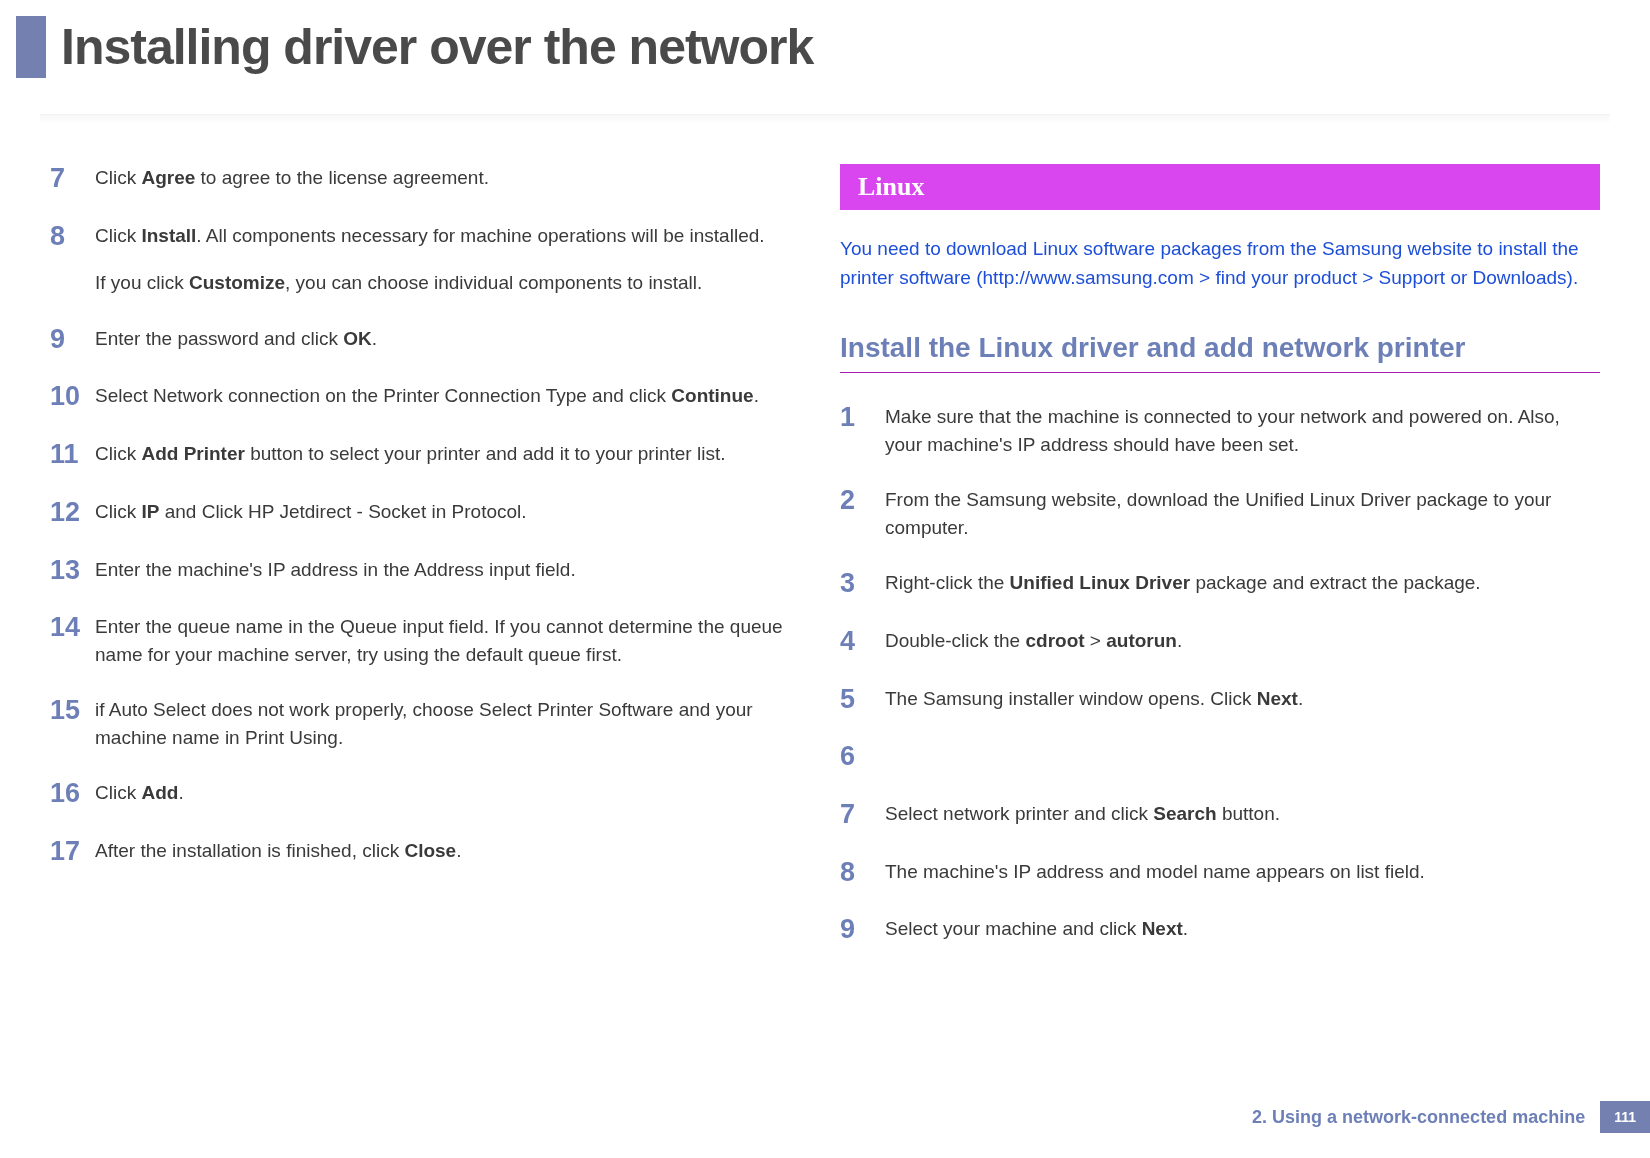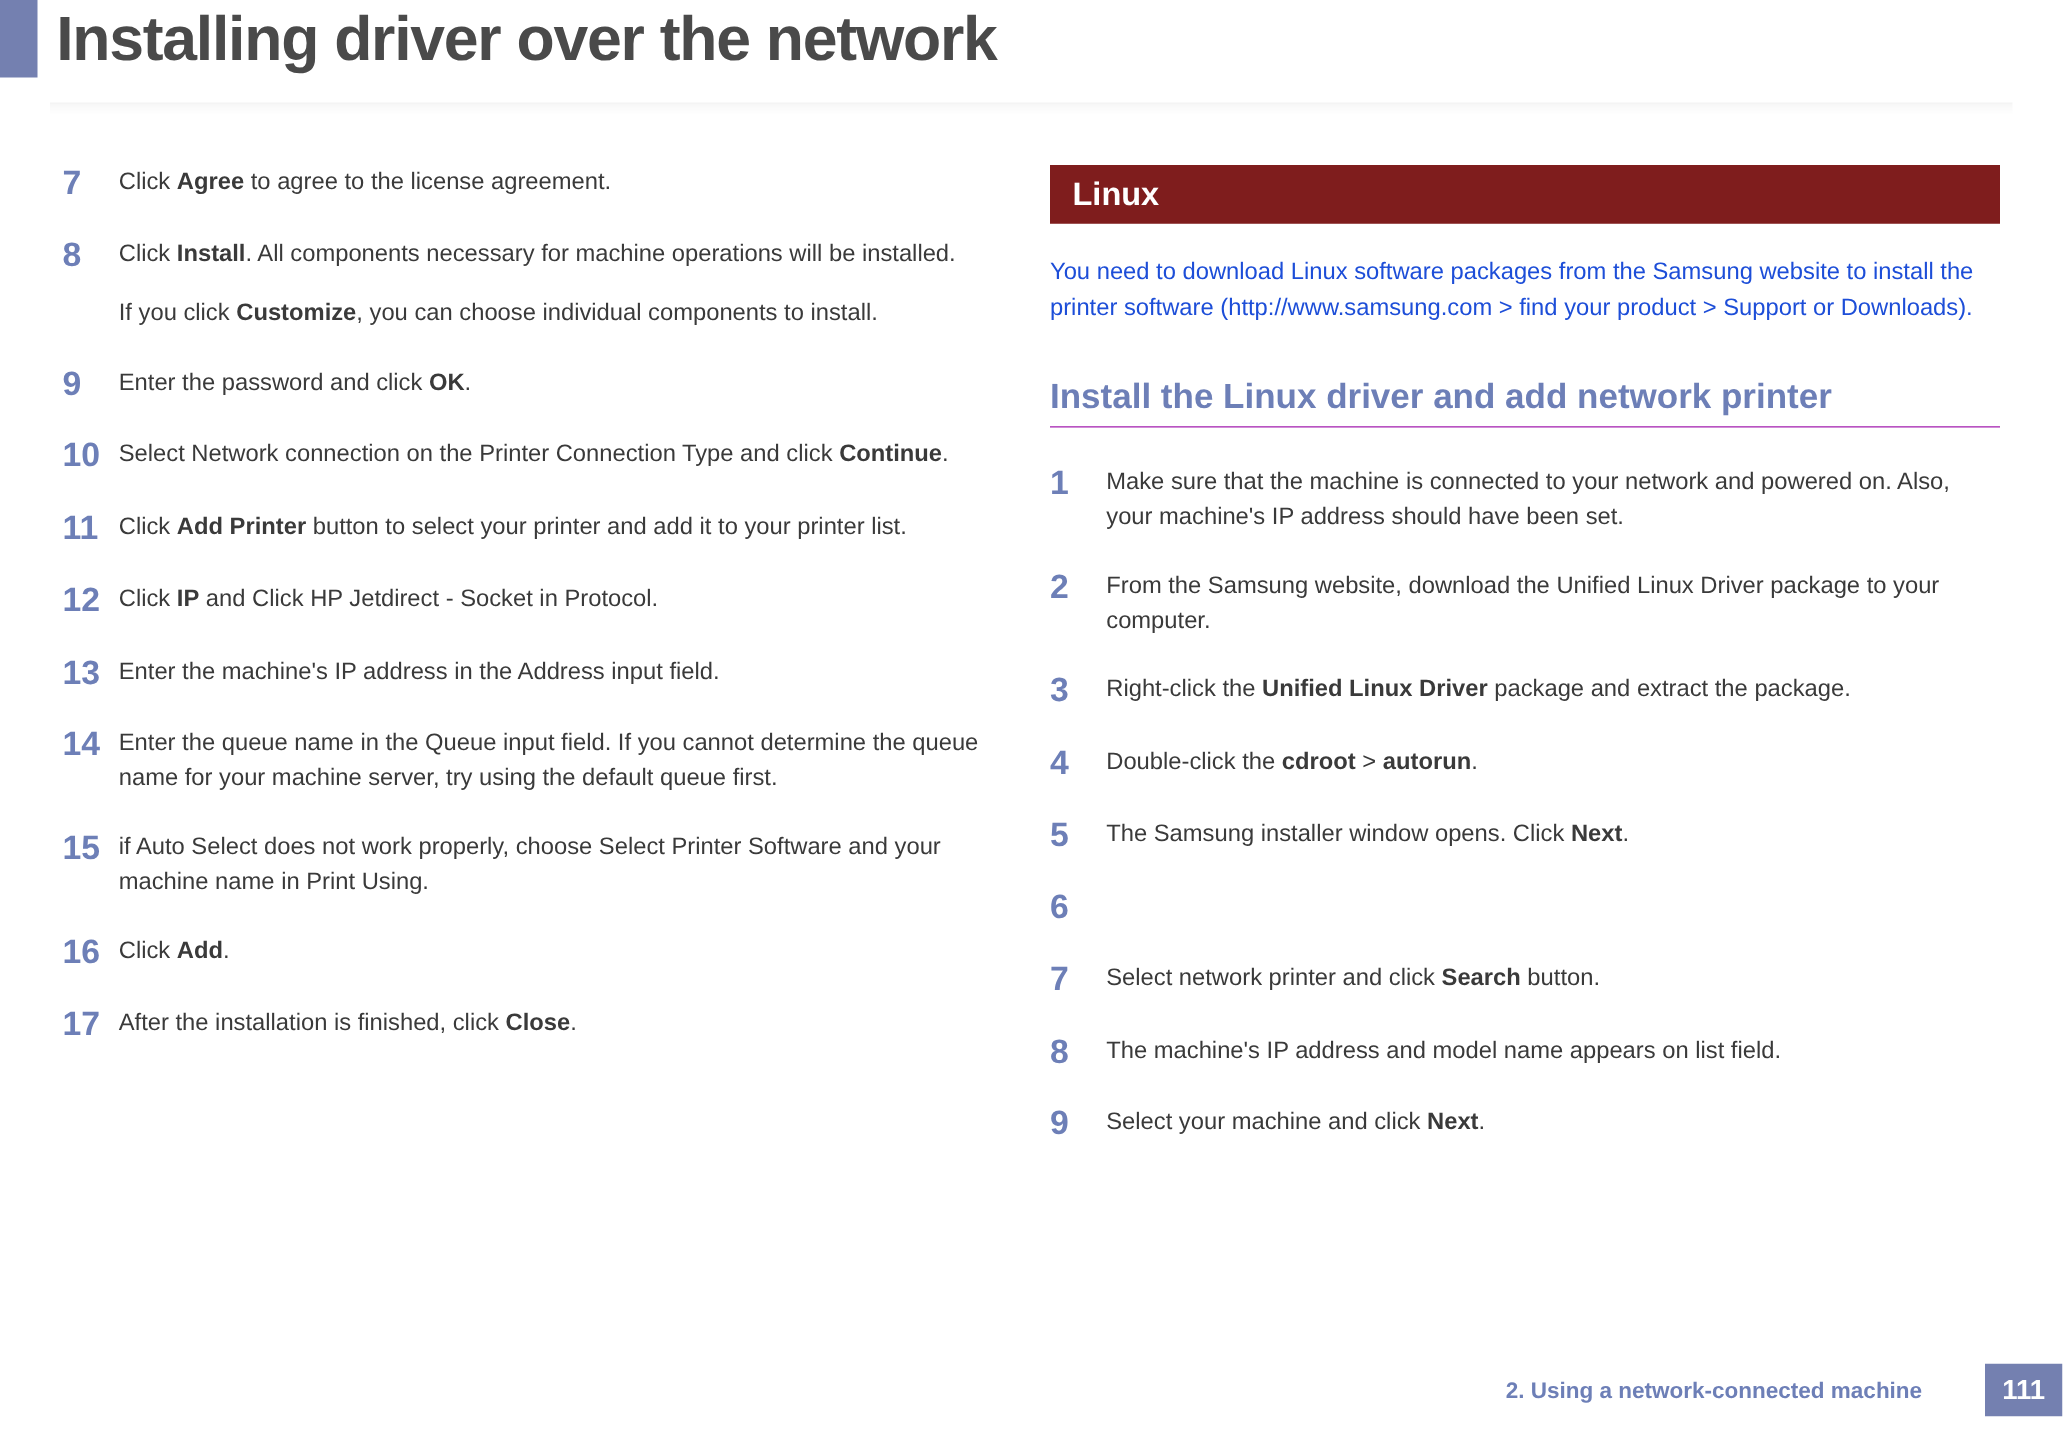--- a/index.html
+++ b/index.html
@@ -13,21 +13,21 @@
       background: #ffffff;
       width: 1650px;
       height: 1158px;
       position: relative;
       overflow: hidden;
     }
 
     .header {
       display: flex;
       align-items: center;
-      padding: 0;
+      padding: 16px;
       margin-bottom: 20px;
     }
 
     .header-accent {
       width: 30px;
       height: 62px;
       background: #7480b0;
       display: inline-block;
     }
 
@@ -81,26 +81,27 @@
 
     .step-text .bold {
       font-weight: bold;
     }
 
     .step-extra {
       margin-top: 20px;
     }
 
     .section-header {
-      background: #7f1d1d;
+      background: #d946ef;
       color: #ffffff;
       font-size: 26px;
       font-weight: bold;
       padding: 8px 18px;
       margin-bottom: 25px;
+      font-family: Liberation Serif, serif;
     }
 
     .section-intro {
       font-size: 19px;
       color: #1d4ed8;
       line-height: 1.5;
       margin-bottom: 40px;
     }
 
     .subsection-header {
@@ -123,24 +124,23 @@
     .footer-text {
       font-size: 18px;
       font-weight: bold;
       color: #6d7fb7;
       padding-right: 15px;
     }
 
     .footer-page {
       background: #7480b0;
       color: #ffffff;
-      font-size: 22px;
+      font-size: 14px;
       font-weight: bold;
       padding: 8px 14px;
-      margin-left: 35px;
     }
   </style>
 </head>
 <body>
 
 <div class="header">
   <div class="header-accent"></div>
   <h1 class="page-title">Installing driver over the network</h1>
 </div>
 <div class="header-divider"></div>

